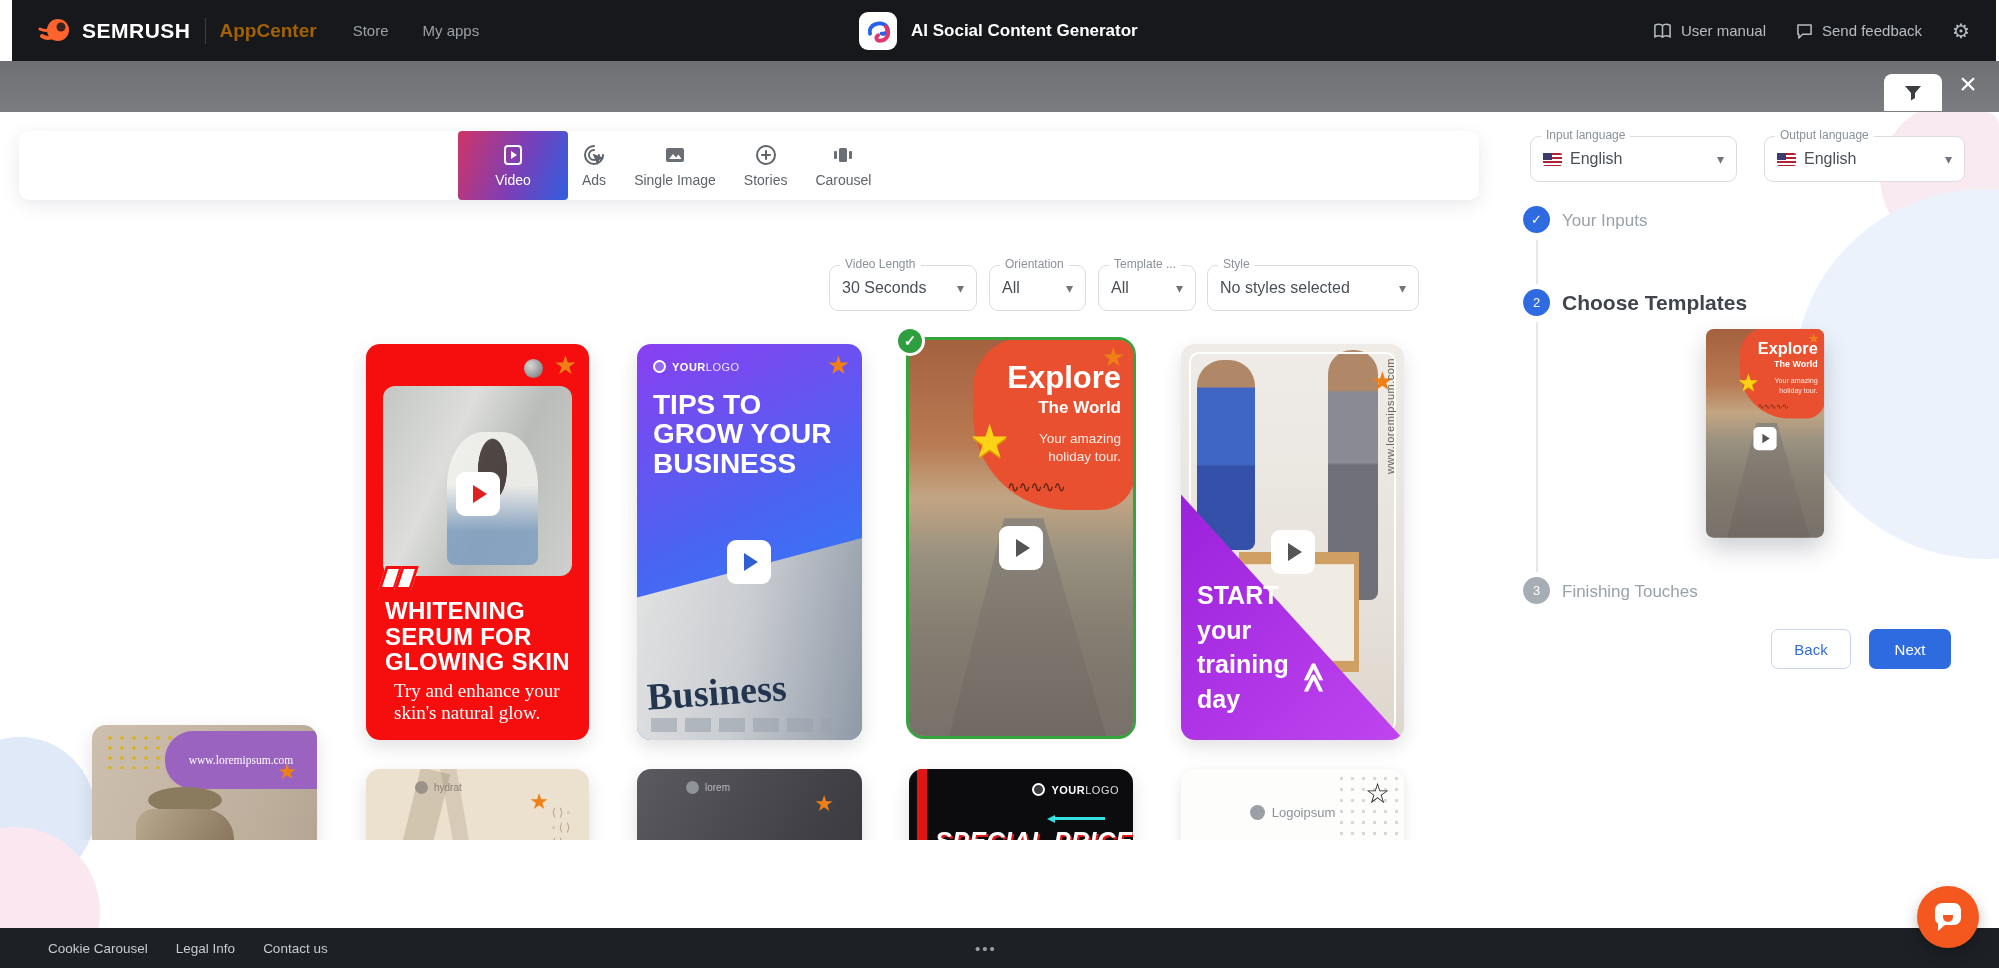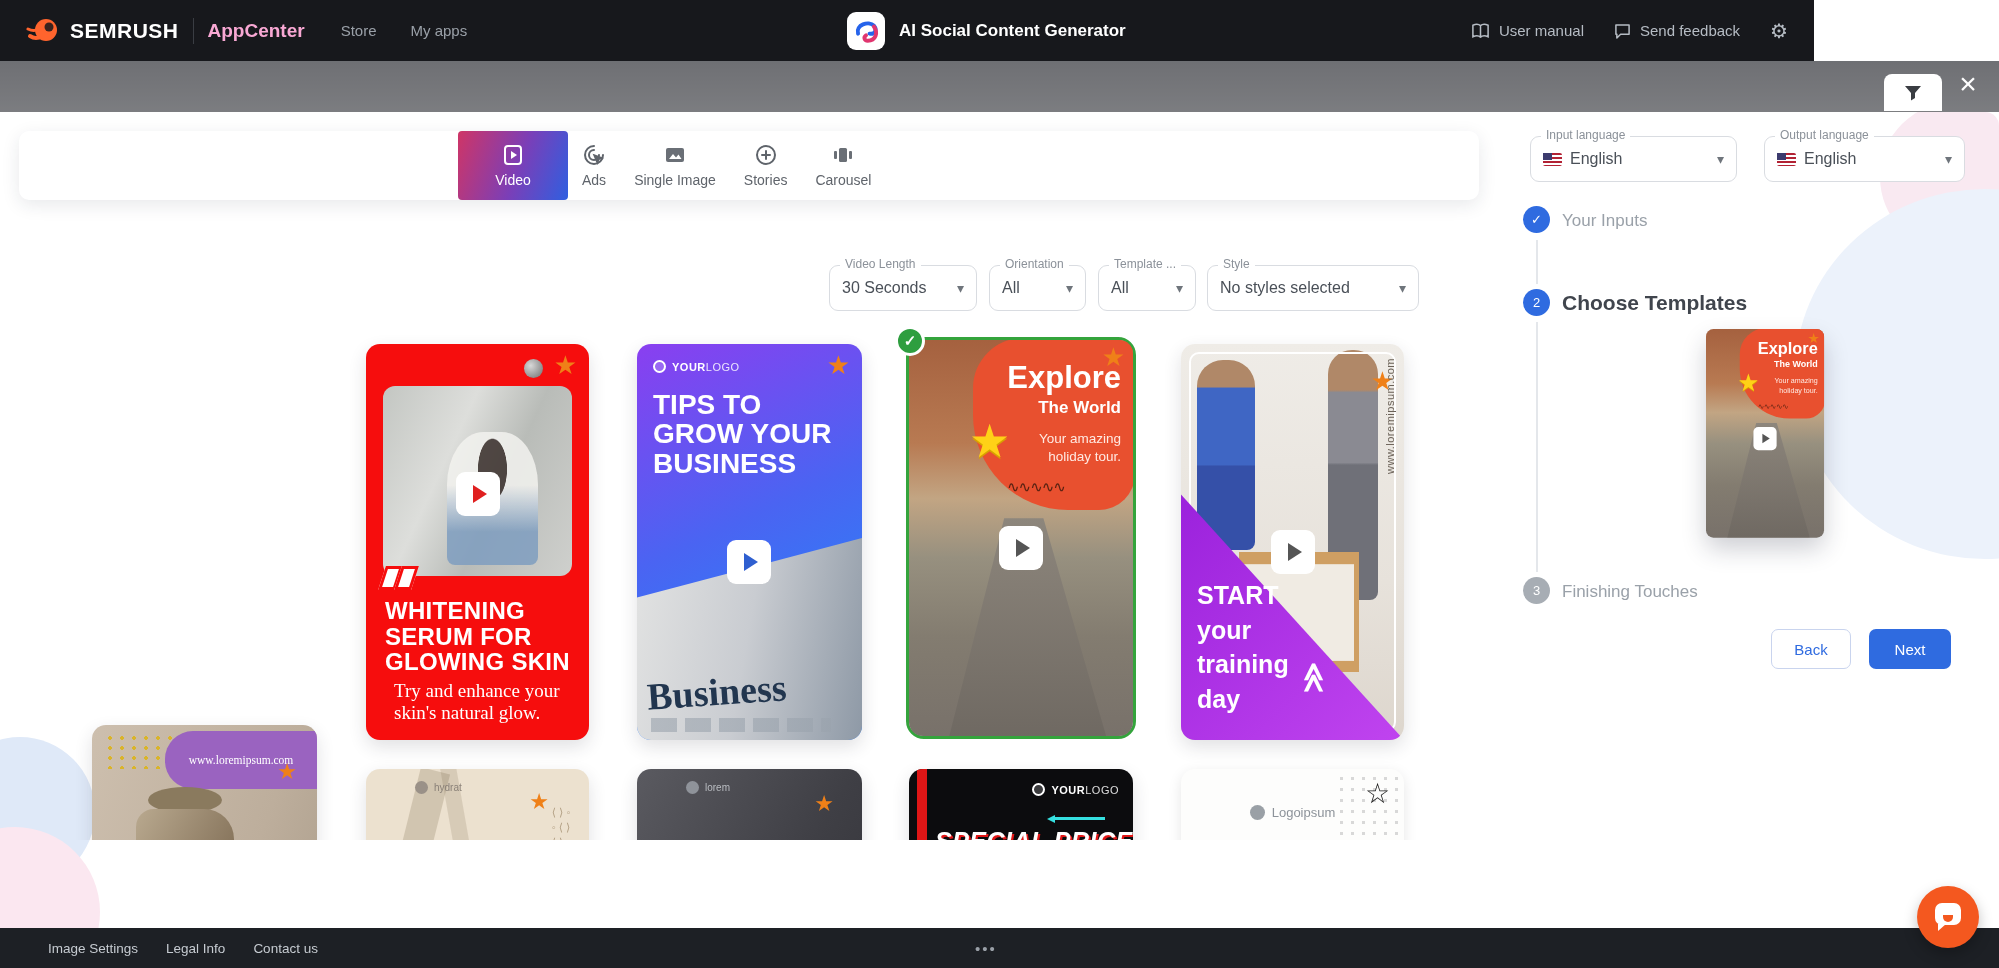--- a/index.html
+++ b/index.html
@@ -1,24 +1,24 @@
 <!DOCTYPE html>
 <html><head>
 <meta charset="utf-8">
 <style>
   * { margin:0; padding:0; box-sizing:border-box; }
   html,body { width:1999px; height:968px; background:#fff; font-family:"Liberation Sans", sans-serif; }
   #stage { position:relative; width:1999px; height:968px; overflow:hidden; background:#fff; }
 
   
-  #topbar { position:absolute; left:0; top:0; width:1814px; height:61px; background:#17181c; display:flex; align-items:center; padding:0 26px; z-index:60; }
+  #topbar { position:absolute; left:12px; top:0; width:1984px; height:61px; background:#17181c; display:flex; align-items:center; padding:0 26px; z-index:60; }
   .brand-wrap { display:flex; align-items:center; gap:10px; }
   .brand { color:#fff; font-weight:bold; font-size:21px; letter-spacing:.5px; }
   .brand-divider { width:1px; height:26px; background:#3a3d43; margin:0 14px; }
-  .product { color:#f9a8d4; font-size:19px; font-weight:600; }
+  .product { color:#a16207; font-size:19px; font-weight:600; }
   .topnav { display:flex; gap:34px; margin-left:36px; }
   .topnav span { color:#9aa0a8; font-size:15px; cursor:pointer; }
   #app-center { position:absolute; left:847px; top:0; height:61px; display:flex; align-items:center; gap:14px; }
   .app-ico { width:38px; height:38px; background:#fff; border-radius:9px; display:flex; align-items:center; justify-content:center; }
   .app-title { color:#fff; font-size:17px; font-weight:bold; }
   #top-right { margin-left:auto; display:flex; align-items:center; gap:30px; color:#b6bcc4; font-size:15px; }
   .top-link { display:flex; align-items:center; gap:9px; cursor:pointer; }
   .gear { font-size:20px; color:#b6bcc4; cursor:pointer; }
 
   
@@ -464,21 +464,21 @@
 
     <span class="step-circle step-up" style="left:1523px; top:465px;">3</span>
     <span class="step-lbl" style="left:1562px; top:470px;">Finishing Touches</span>
 
     <div class="btn" id="btn-back">Back</div>
     <div class="btn" id="btn-next">Next</div>
   </div>
 
   <div id="footer">
     <div class="links">
-      <span>Image Settings</span>
+      <span>Cookie Carousel</span>
       <span>Legal Info</span>
       <span>Contact us</span>
     </div>
     <span class="dots">•••</span>
   </div>
 
   <div id="chat-fab">
     <span class="bubble"></span>
   </div>
 

